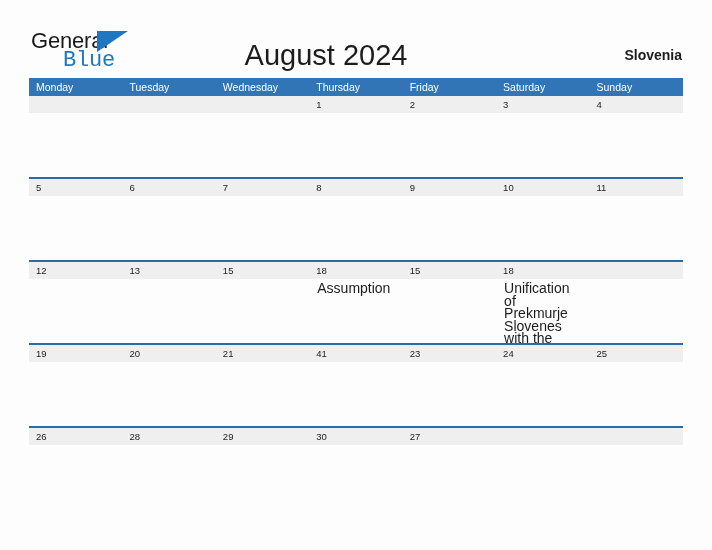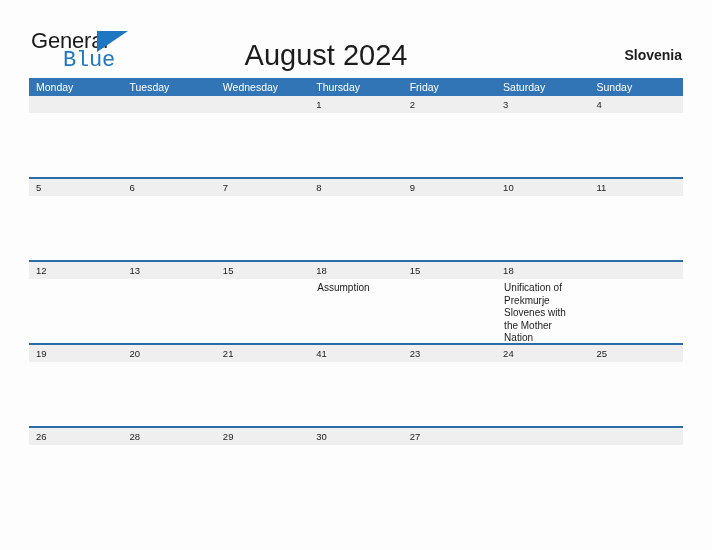--- a/index.html
+++ b/index.html
@@ -152,21 +152,21 @@
     background: #fdfdfd;
   }
   .event-cell {
     width: 93.43px;
     flex: 0 0 93.43px;
     box-sizing: border-box;
     padding: 3px 9px 0 8px;
   }
   .event-text {
     color: #1c1c1c;
-    font-size: 10px;
+    font-size: 14px;
     line-height: 12.6px;
     display: block;
     word-wrap: break-word;
   }
 </style>
 </head>
 <body>
 
 <div class="page">
 

